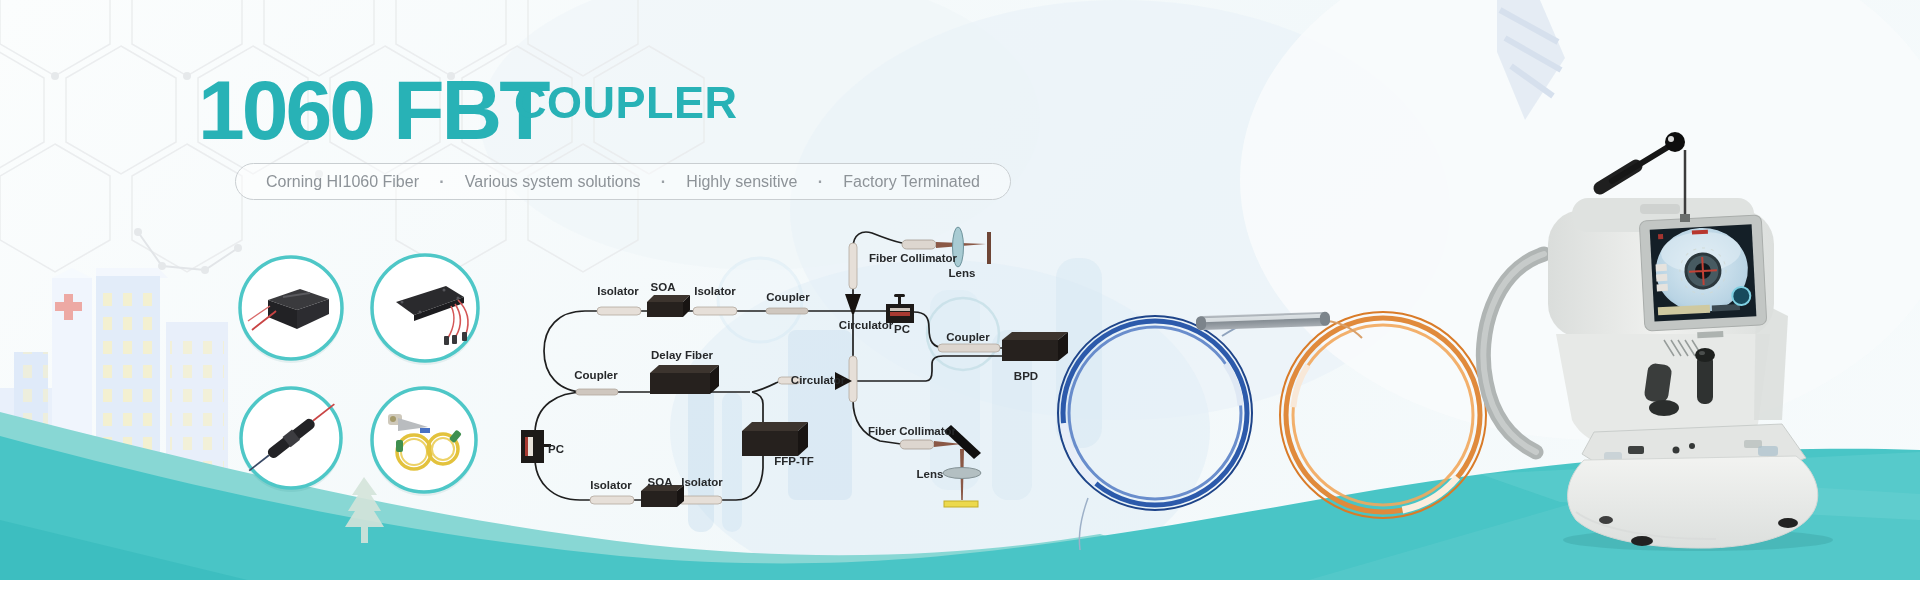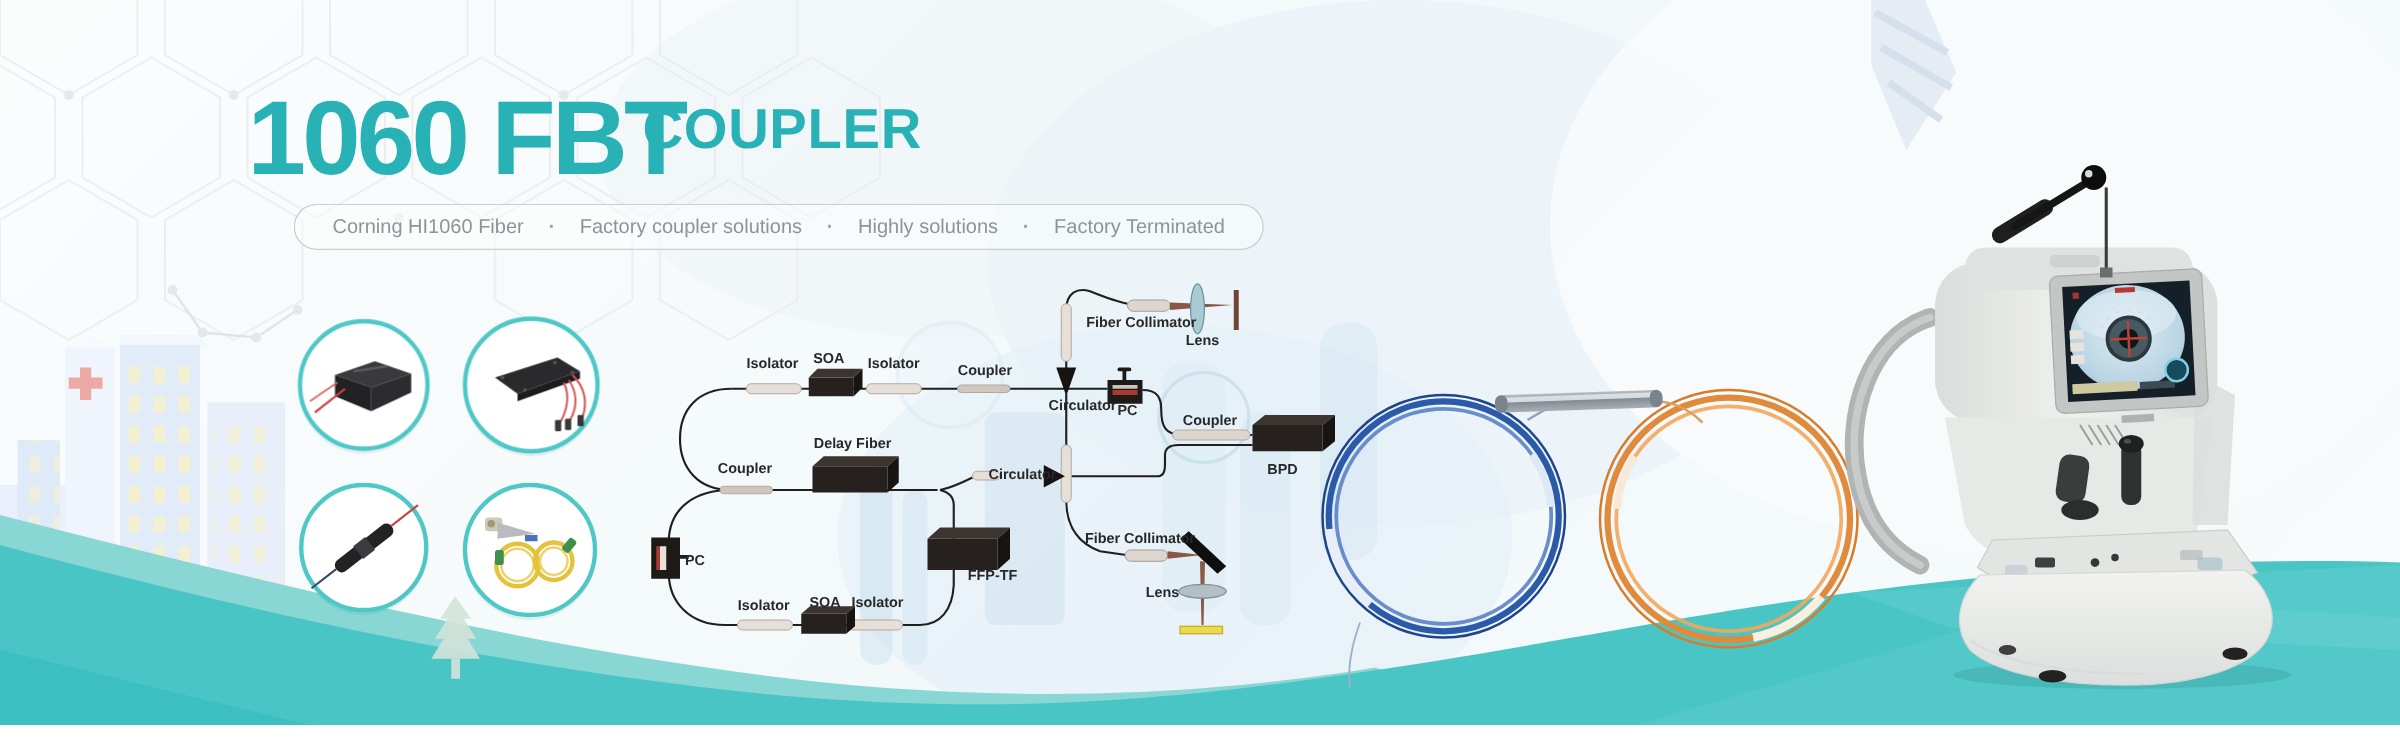--- a/index.html
+++ b/index.html
@@ -371,23 +371,23 @@
     </g>
   </g>
 </svg>
 
   <div class="hero-title">1060 FBT</div>
   <div class="hero-product">COUPLER</div>
 
   <div class="pill">
     <span>Corning HI1060 Fiber</span>
     <span class="dot">·</span>
-    <span>Factory coupler solutions</span>
+    <span>Various system solutions</span>
     <span class="dot">·</span>
-    <span>Highly solutions</span>
+    <span>Highly sensitive</span>
     <span class="dot">·</span>
     <span>Factory Terminated</span>
   </div>
 
   <span class="dlabel" style="left:618px;top:292px">Isolator</span>
   <span class="dlabel" style="left:663px;top:288px">SOA</span>
   <span class="dlabel" style="left:715px;top:292px">Isolator</span>
   <span class="dlabel" style="left:788px;top:298px">Coupler</span>
   <span class="dlabel" style="left:596px;top:376px">Coupler</span>
   <span class="dlabel" style="left:682px;top:356px">Delay Fiber</span>

